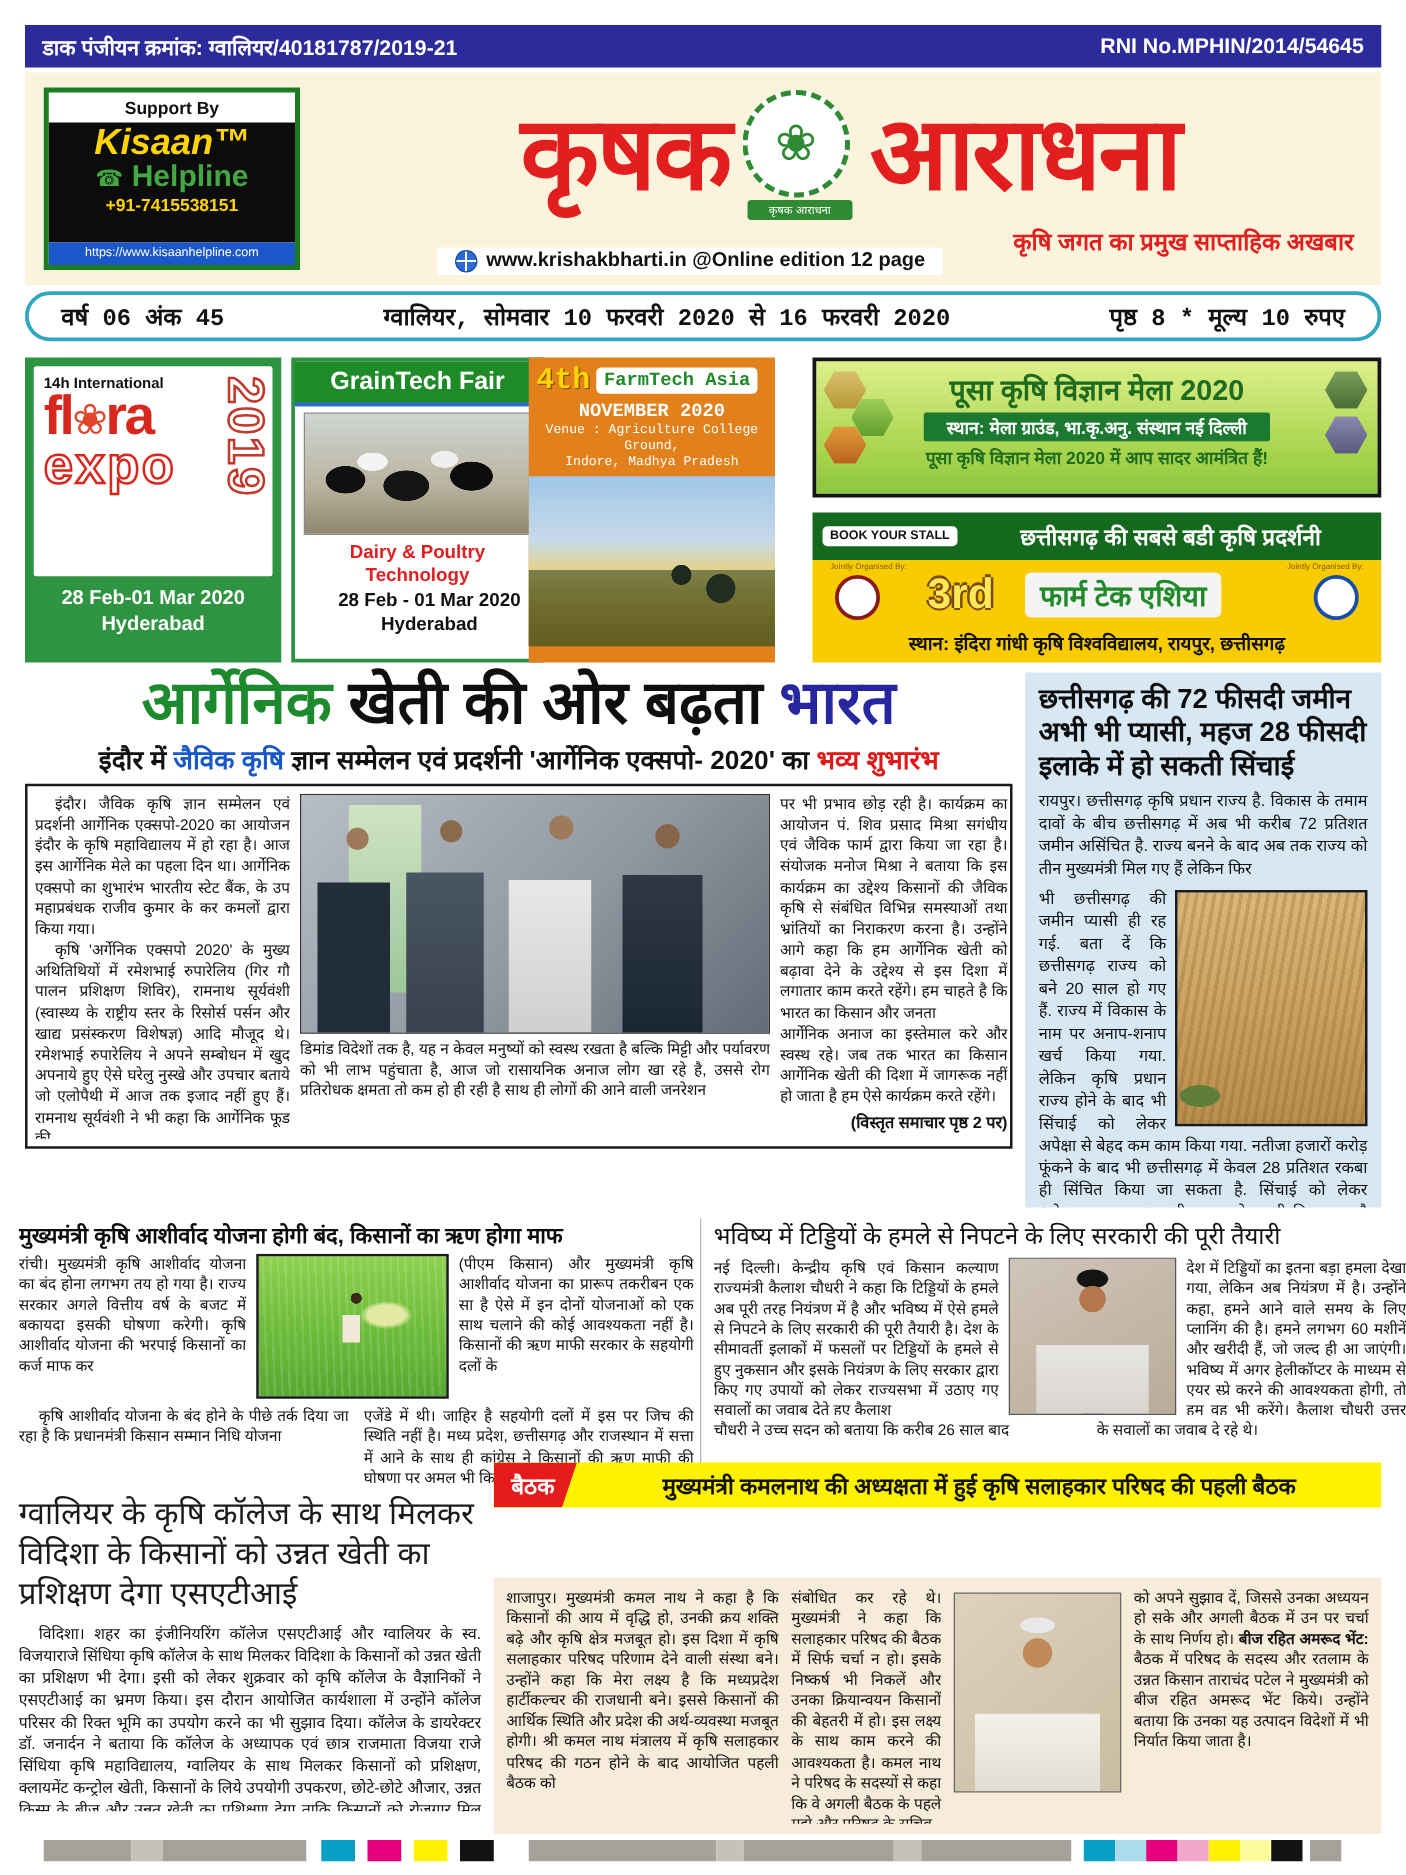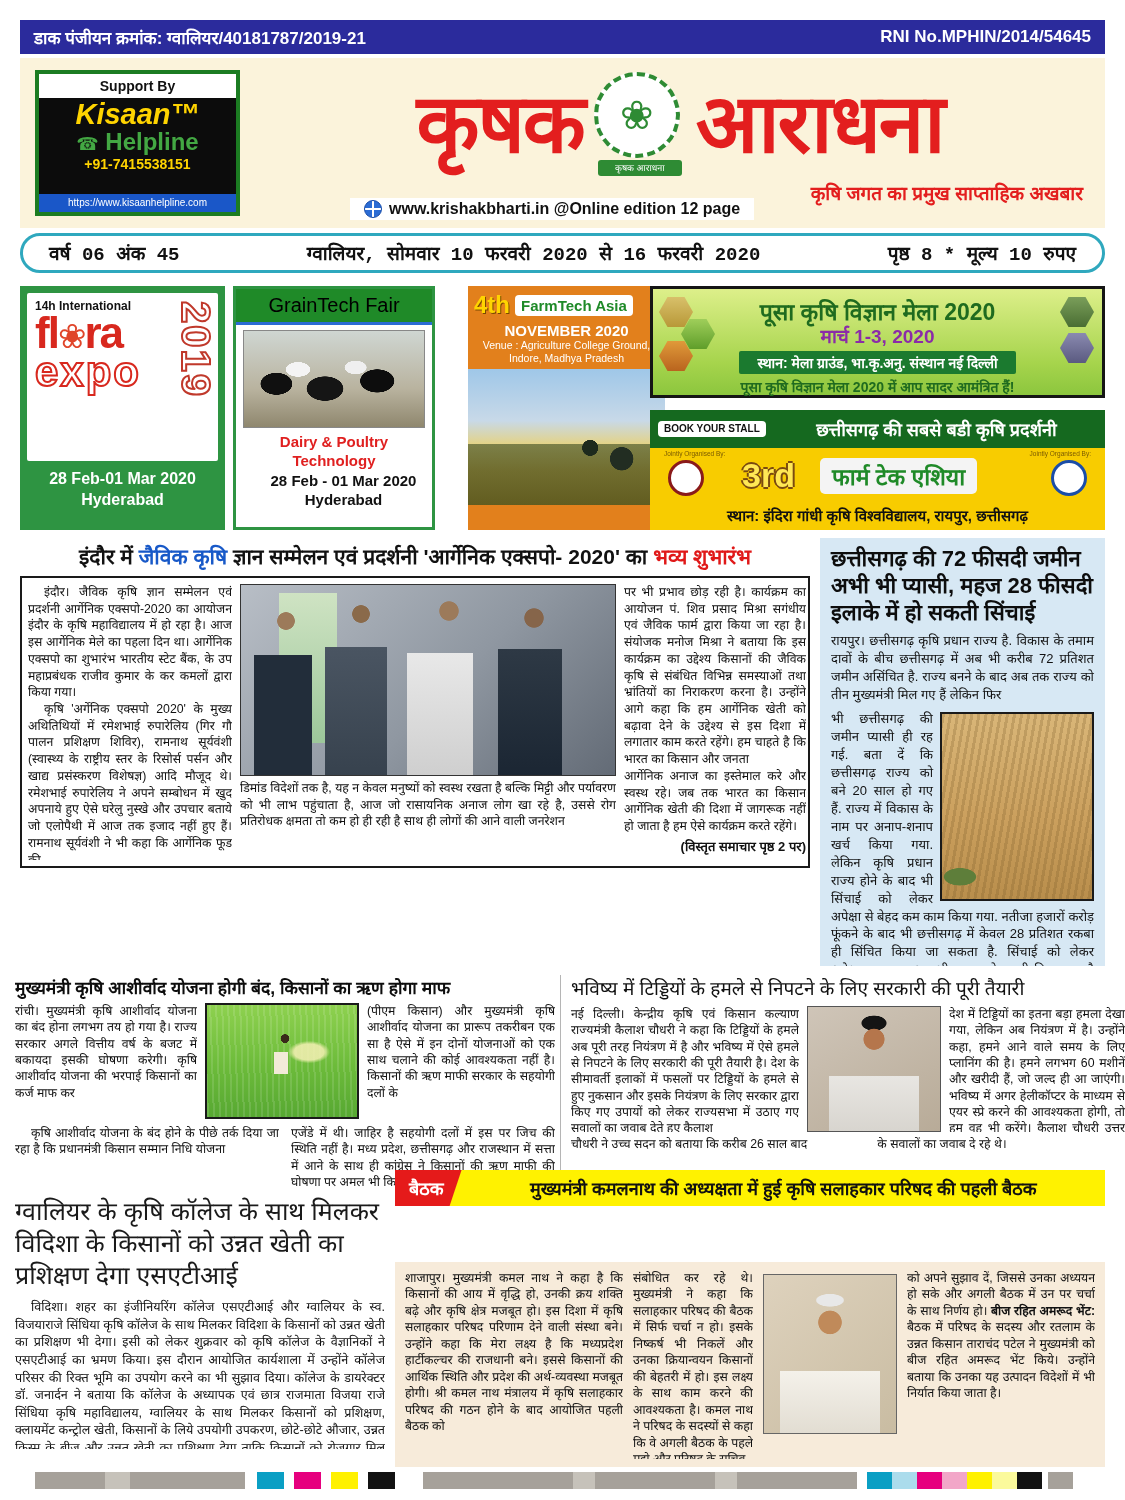--- a/index.html
+++ b/index.html
@@ -53,32 +53,32 @@
   .flora-inner{position:relative;background:#fff;height:168px;border-radius:2px;padding:6px 8px;box-sizing:border-box;}
   .flora-l1{font-size:12px;font-weight:bold;color:#111;}
   .flora-brand{font-size:44px;font-weight:800;color:#D8281E;line-height:0.9;letter-spacing:-2px;}
   .flora-flower{color:#E0452A;font-size:34px;}
   .flora-expo{font-size:42px;font-weight:800;color:#fff;-webkit-text-stroke:2px #D8281E;
               text-shadow:0 0 1px #D8281E;line-height:0.9;letter-spacing:2px;}
   .flora-year{position:absolute;right:0px;top:8px;writing-mode:vertical-rl;font-size:40px;font-weight:800;
               color:#fff;-webkit-text-stroke:2px #C0392B;text-shadow:0 0 1px #C0392B;letter-spacing:2px;}
   .flora-date{color:#fff;font-weight:bold;font-size:16px;text-align:center;margin-top:8px;line-height:1.3;}
   .ad-grain{left:233px;top:286px;width:202px;height:244px;background:#fff;border:3px solid #2E9442;}
-  .grain-head{background:#1F8A28;color:#000000;font-size:20px;font-weight:normal;text-align:center;
+  .grain-head{background:#1F8A28;color:#ffffff;font-size:20px;font-weight:bold;text-align:center;
               height:33px;line-height:33px;border-bottom:3px solid #2B6CD4;}
   .grain-photo{height:96px;margin:5px 7px;border:1px solid #888;background:
     radial-gradient(ellipse 26px 18px at 18% 55%,#101010 60%,transparent 62%),
     radial-gradient(ellipse 30px 20px at 45% 60%,#151515 60%,transparent 62%),
     radial-gradient(ellipse 28px 19px at 74% 52%,#0d0d0d 60%,transparent 62%),
     radial-gradient(ellipse 20px 12px at 30% 40%,#f4f4f4 60%,transparent 62%),
     radial-gradient(ellipse 18px 11px at 62% 38%,#efefef 60%,transparent 62%),
     linear-gradient(180deg,#cfd6d2 0%,#b9b39f 60%,#8f876e 100%);}
   .grain-sub{color:#E02020;font-size:15px;font-weight:bold;text-align:center;line-height:1.25;}
   .grain-date{color:#111;font-size:15px;font-weight:bold;text-align:center;line-height:1.3;margin-left:19px;}
-  .ad-fta{left:468px;top:286px;width:197px;height:244px;background:#E2801C;}
+  .ad-fta{left:423px;top:286px;width:197px;height:244px;background:#E2801C;font-family:Liberation Mono, monospace;}
   .fta-top{padding:5px 6px 4px 6px;}
   .fta-row{display:flex;align-items:center;gap:5px;}
   .fta-4{color:#FFD400;font-size:24px;font-weight:800;text-shadow:1px 1px 0 #7a4a00;}
   .fta-brandbox{background:#fff;border-radius:4px;padding:2px 6px;font-size:15px;font-weight:800;color:#1F8A28;}
   .fta-nov{color:#fff;font-size:15px;font-weight:bold;text-align:center;margin-top:3px;}
   .fta-venue{color:#fff;font-size:10.5px;text-align:center;line-height:1.25;}
   .fta-photo{height:136px;background:
     radial-gradient(circle 13px at 62% 58%,#1d2a1d 60%,transparent 63%),
     radial-gradient(circle 19px at 78% 66%,#222d22 60%,transparent 63%),
     linear-gradient(180deg,transparent 55%,rgba(40,60,20,.55) 55%) ,
@@ -290,21 +290,20 @@
     <div class="fta-photo"></div>
   </div>
 
   <div class="ad-pusa ad">
     <div class="hex hex1"></div>
     <div class="hex hex2"></div>
     <div class="hex hex3"></div>
     <div class="hex hex4"></div>
     <div class="hex hex5"></div>
     <div class="pusa-title">पूसा कृषि विज्ञान मेला 2020</div>
-    <div class="pusa-date">मार्च 1-3, 2020</div>
     <div><span class="pusa-ribbon">स्थान: मेला ग्राउंड, भा.कृ.अनु. संस्थान नई दिल्ली</span></div>
     <div class="pusa-invite">पूसा कृषि विज्ञान मेला 2020 में आप सादर आमंत्रित हैं!</div>
   </div>
 
   <div class="abs ad ad-ftcg">
     <div class="ftcg-head">
       <div class="ftcg-book">BOOK YOUR STALL</div>
       <div class="ftcg-title">छत्तीसगढ़ की सबसे बडी कृषि प्रदर्शनी</div>
     </div>
     <div class="ftcg-body">
@@ -312,20 +311,23 @@
       <span class="ftcg-org r">Jointly Organised By:</span>
       <div class="ftcg-circle l"></div>
       <div class="ftcg-circle r"></div>
       <div class="ftcg-3rd">3rd</div>
       <div class="ftcg-brand">फार्म टेक एशिया</div>
     </div>
     <div class="ftcg-venue">स्थान: इंदिरा गांधी कृषि विश्वविद्यालय, रायपुर, छत्तीसगढ़</div>
   </div>
 
   <div class="abs lead">
+    <div class="lead-h">
+      <span class="g">आर्गेनिक</span><span class="k"> खेती की ओर बढ़ता </span><span class="b">भारत</span>
+    </div>
     <div class="lead-sub">
       <span class="k">इंदौर में </span><span class="bl">जैविक कृषि</span><span class="k"> ज्ञान सम्मेलन एवं प्रदर्शनी 'आर्गेनिक एक्सपो- 2020' का </span><span class="rd">भव्य शुभारंभ</span>
     </div>
     <div class="lead-box">
       <div class="lead-col lead-c1 jt clip">
         <div class="para-ind">इंदौर। जैविक कृषि ज्ञान सम्मेलन एवं प्रदर्शनी आर्गेनिक एक्सपो-2020 का आयोजन इंदौर के कृषि महाविद्यालय में हो रहा है। आज इस आर्गेनिक मेले का पहला दिन था। आर्गेनिक एक्सपो का शुभारंभ भारतीय स्टेट बैंक, के उप महाप्रबंधक राजीव कुमार के कर कमलों द्वारा किया गया।</div>
         <div class="para-ind">कृषि 'अर्गेनिक एक्सपो 2020' के मुख्य अथितिथियों में रमेशभाई रुपारेलिय (गिर गौ पालन प्रशिक्षण शिविर), रामनाथ सूर्यवंशी (स्वास्थ्य के राष्ट्रीय स्तर के रिसोर्स पर्सन और खाद्य प्रसंस्करण विशेषज्ञ) आदि मौजूद थे। रमेशभाई रुपारेलिय ने अपने सम्बोधन में खुद अपनाये हुए ऐसे घरेलु नुस्खे और उपचार बताये जो एलोपैथी में आज तक इजाद नहीं हुए हैं। रामनाथ सूर्यवंशी ने भी कहा कि आर्गेनिक फूड की</div>
       </div>
       <div class="lead-mid clip">
         <div class="lead-photo"></div>

